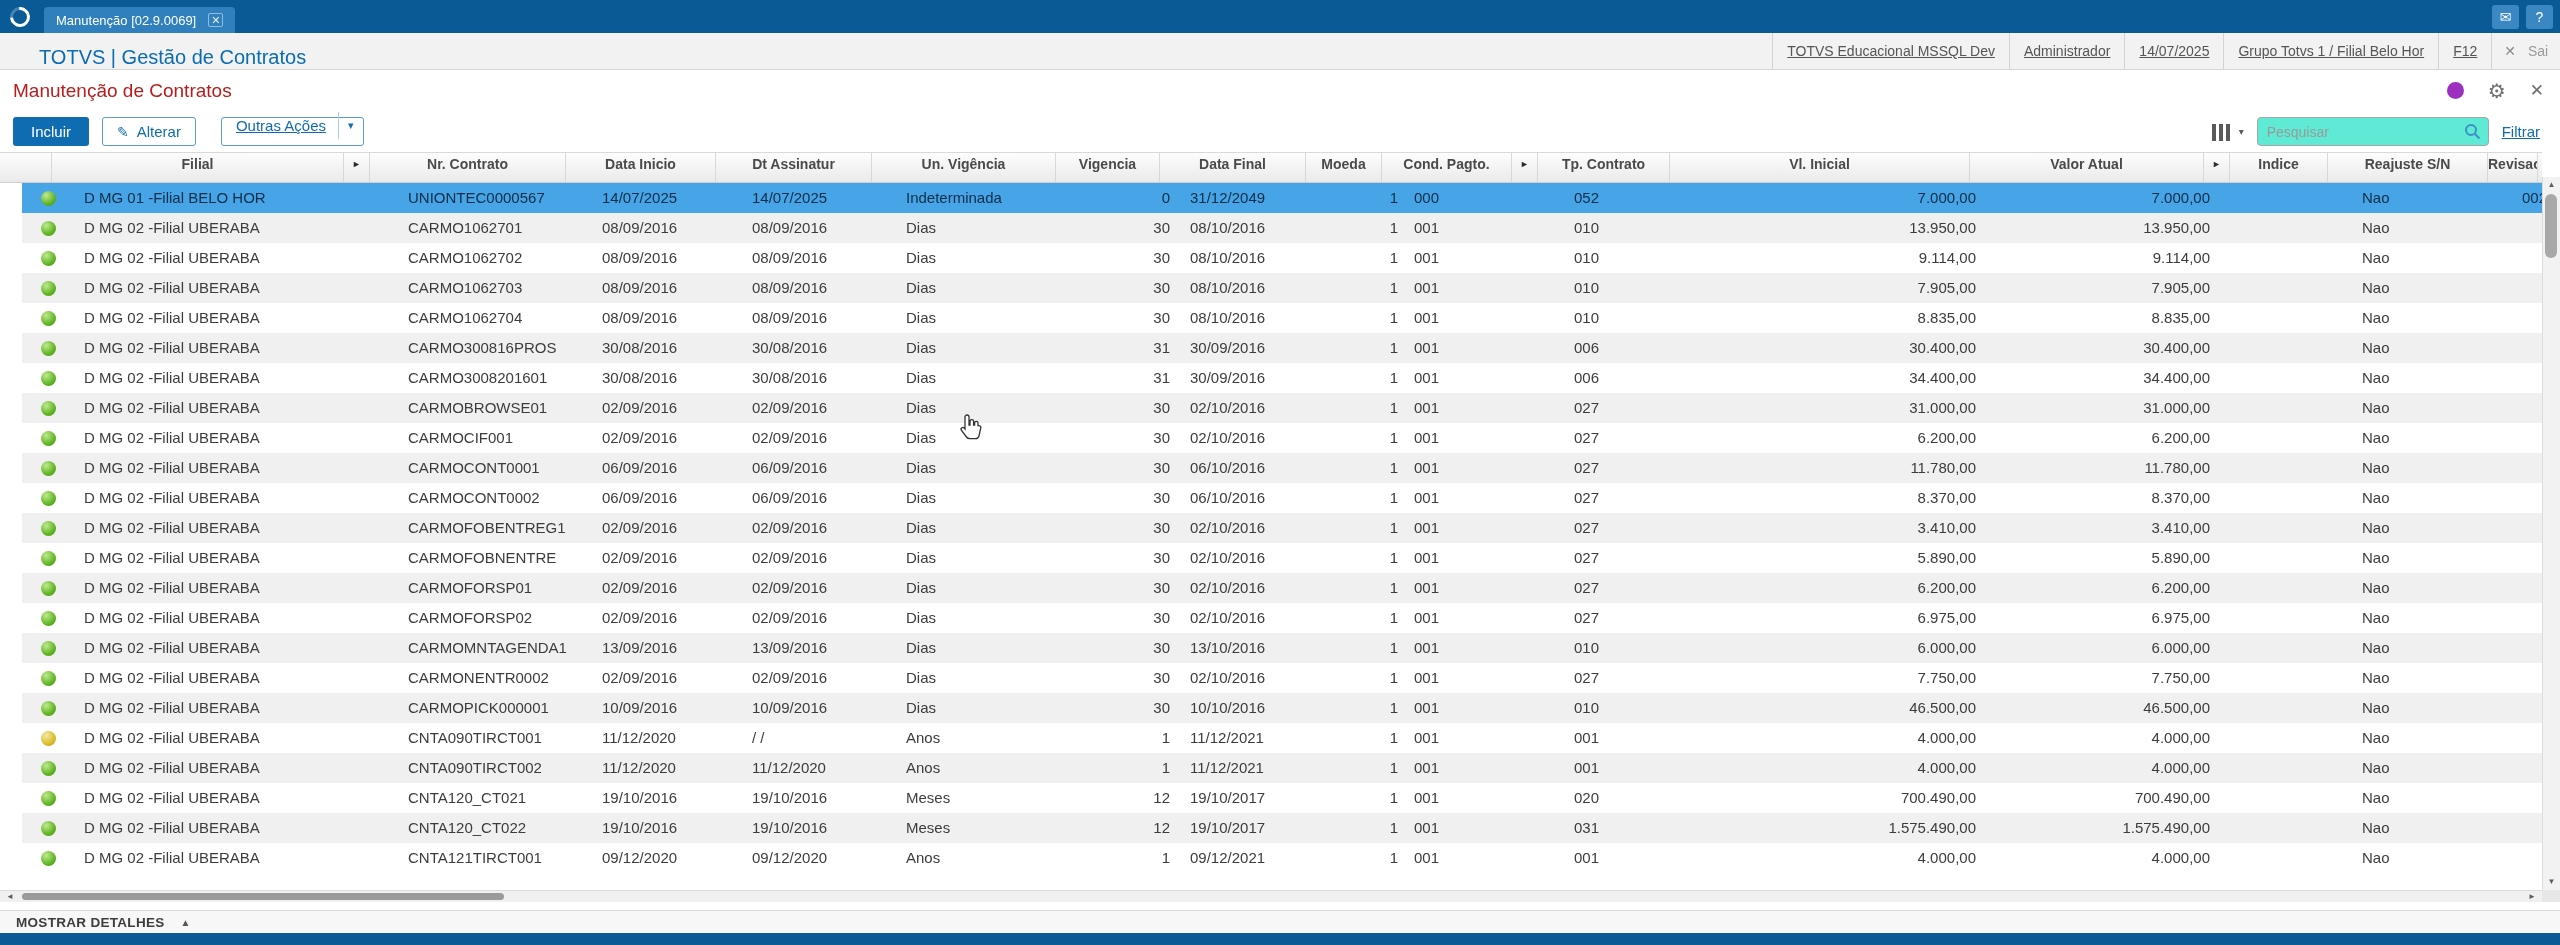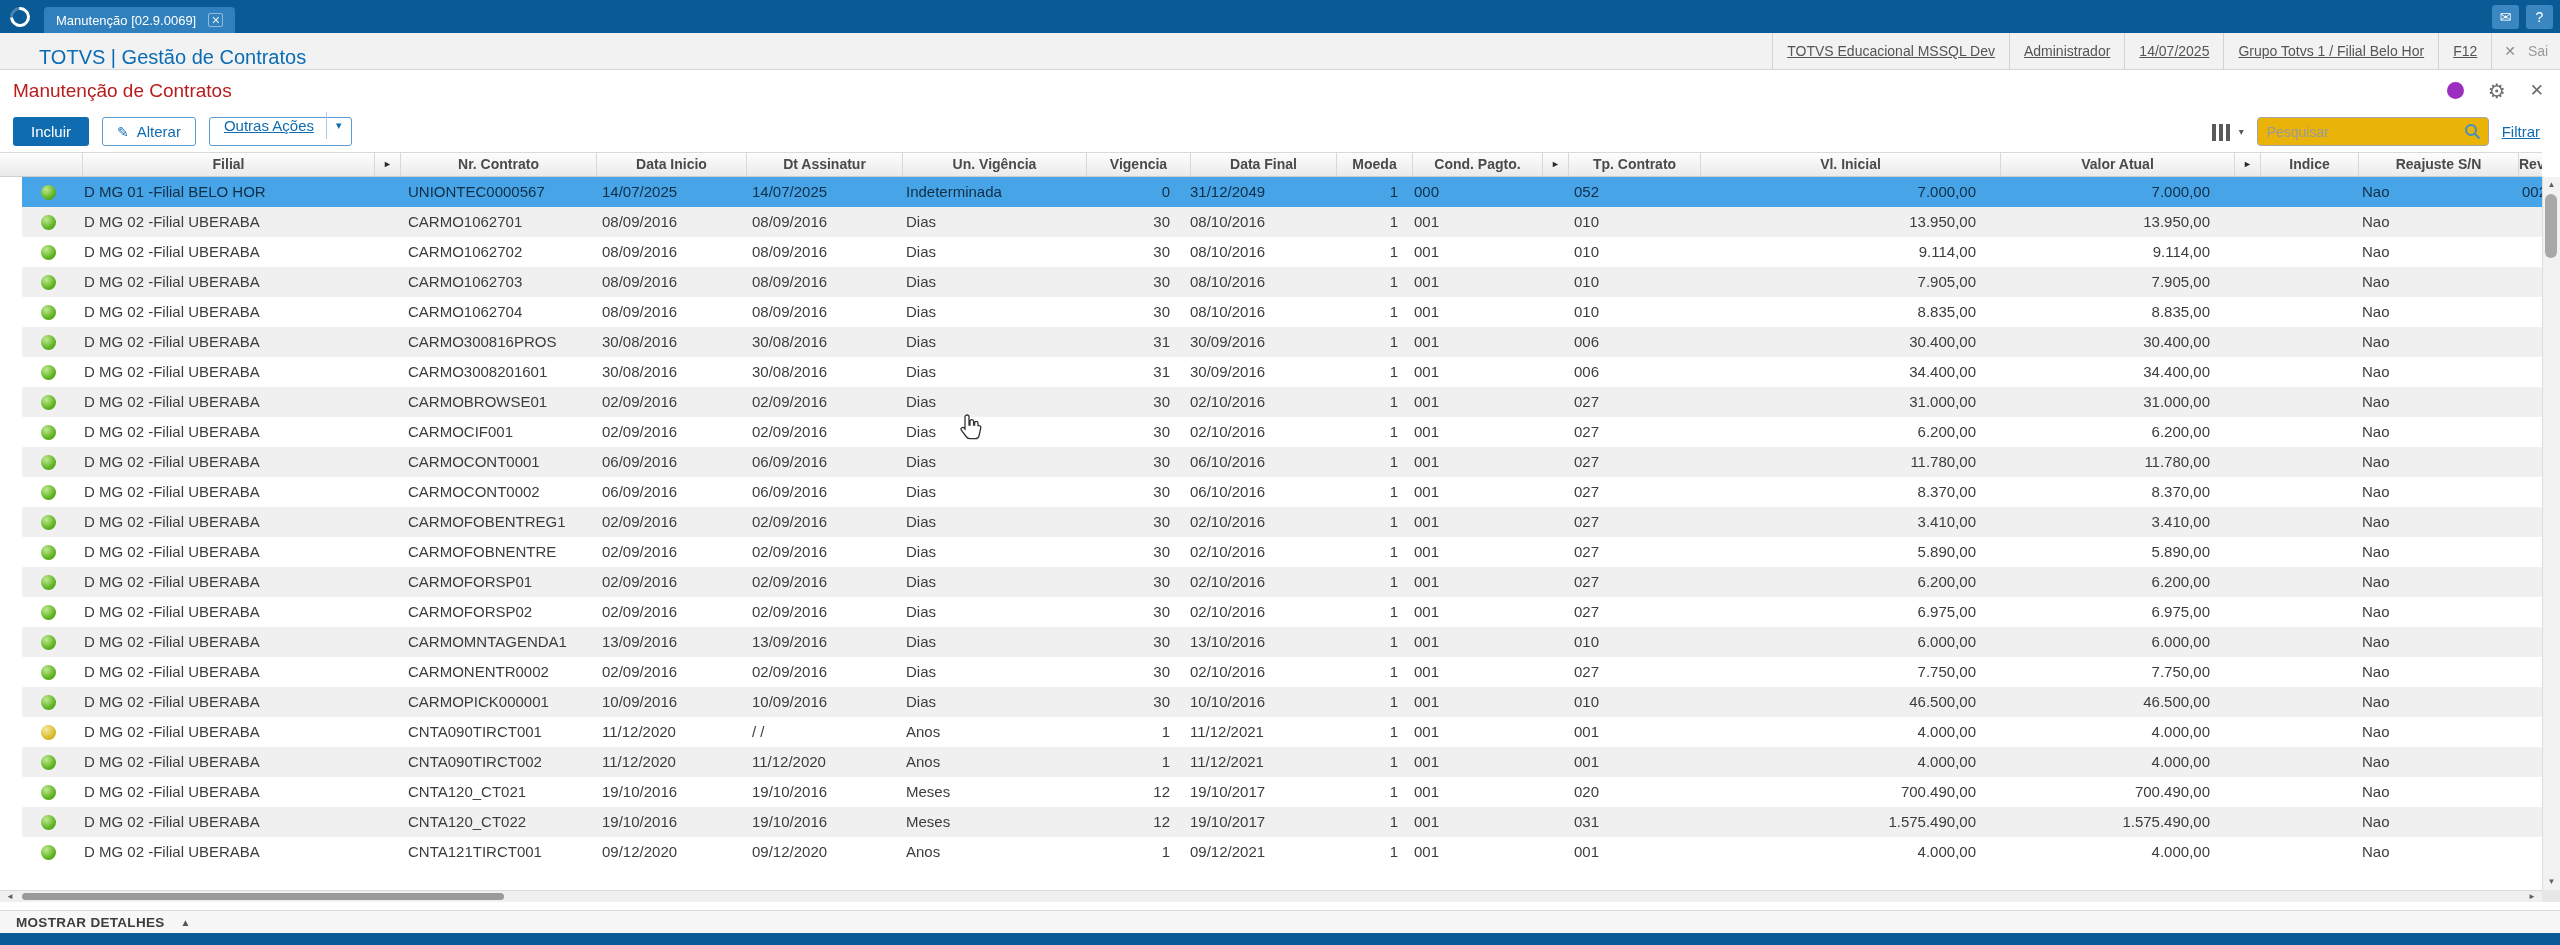--- a/index.html
+++ b/index.html
@@ -35,38 +35,38 @@
   .assist-dot{width:17px;height:17px;border-radius:50%;background:#9c2fbf;}
   .gear{font-size:20px;color:#6f6f6f;line-height:1;}
   .win-close{font-size:17px;color:#6f6f6f;line-height:1;}
 
   
   .toolbar{height:41px;background:#fff;display:flex;align-items:center;}
   .btn{height:29px;border-radius:3px;font-size:15px;display:flex;align-items:center;box-sizing:border-box;cursor:default;}
   .btn-primary{margin-left:13px;background:#0f6cb0;color:#fff;padding:0 18px;}
   .btn-outline{margin-left:13px;background:#fff;border:1px solid #5b9bd0;color:#0f6cb0;padding:0 14px;gap:8px;}
   .pencil{font-size:14px;}
-  .btn-split{margin-left:13px;background:#fff;border:1px solid #5b9bd0;color:#0f6cb0;padding:0 0 12px 14px;}
+  .btn-split{margin-left:25px;background:#fff;border:1px solid #5b9bd0;color:#0f6cb0;padding:0 0 12px 14px;}
   .btn-split .lbl{text-decoration:underline;padding-right:12px;}
   .btn-split .caret{border-left:1px solid #aecbe3;padding:0 9px;font-size:11px;line-height:27px;}
   .toolbar-right{margin-left:auto;display:flex;align-items:center;gap:13px;margin-right:20px;}
   .cols-icon{display:flex;align-items:flex-end;gap:3px;height:18px;}
   .cols-icon i{display:block;width:4px;height:17px;background:#5a5a5a;}
   .cols-caret{font-size:10px;color:#5a5a5a;margin-left:-4px;}
   .search-box{width:232px;height:29px;border:1px solid #a5a5a5;border-radius:4px;display:flex;
-        align-items:center;box-sizing:border-box;background:#eab308;}
+        align-items:center;box-sizing:border-box;background:#5eead4;}
   .search-box input{border:0;outline:0;flex:1;font-size:14px;padding:0 9px;color:#333;background:transparent;
         font-family:"Liberation Sans",sans-serif;}
   .search-box input::placeholder{color:#9a9a9a;}
   .search-glyph{margin-right:7px;display:flex;}
   .filtrar{color:#0f6cb0;font-size:15px;text-decoration:underline;}
 
   
-  .thead{display:flex;width:2542px;height:25px;background:linear-gradient(#fdfdfd,#eaeaea);
-        border-top:1px solid #d9d9d9;border-bottom:1px solid #cfcfcf;box-sizing:border-box;overflow:hidden;padding-left:31px;}
+  .thead{display:flex;width:2542px;height:31px;background:linear-gradient(#fdfdfd,#eaeaea);
+        border-top:1px solid #d9d9d9;border-bottom:1px solid #cfcfcf;box-sizing:border-box;overflow:hidden;}
   .th{font-size:14px;font-weight:bold;color:#4a4a4a;text-align:center;line-height:23px;
         border-right:1px solid #d8d8d8;box-sizing:border-box;overflow:hidden;white-space:nowrap;flex:0 0 auto;}
   .th.c-arr{font-size:9px;color:#2b2b2b;}
   .tbody{width:2542px;overflow:hidden;margin-left:22px;}
   .trow{display:flex;height:30px;width:2542px;}
   .trow:nth-child(even){background:#f0f0f0;}
   .trow.selected{background:#47a4e6;}
   .trow.selected .td{color:#0f2e47;}
   .td{font-size:15px;color:#3c3c3c;line-height:30px;white-space:nowrap;overflow:hidden;
         box-sizing:border-box;flex:0 0 auto;}

